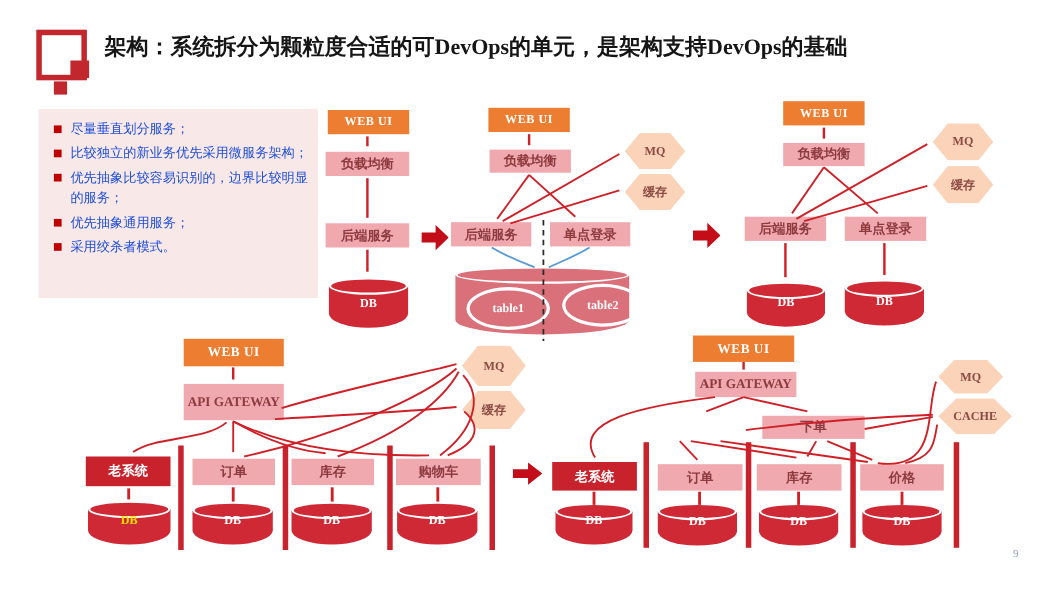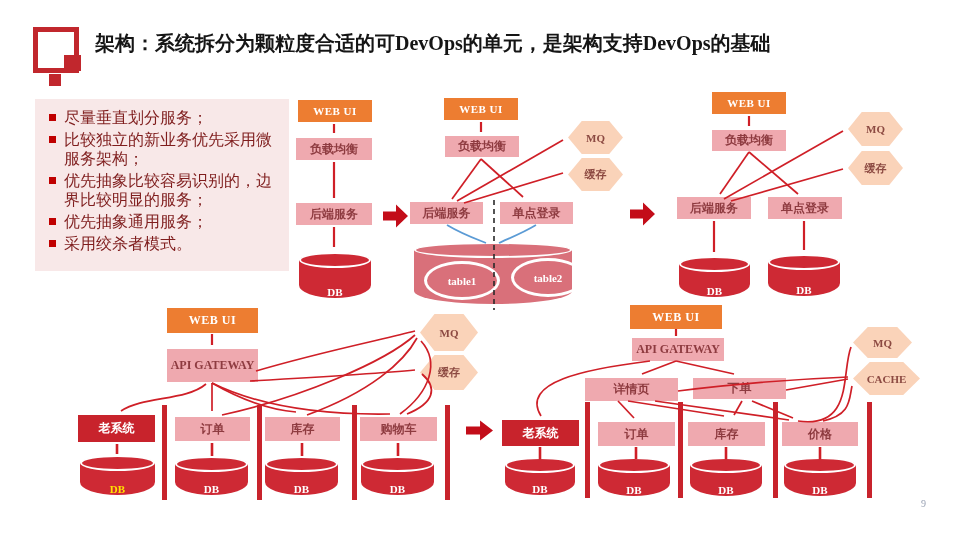--- a/index.html
+++ b/index.html
@@ -9,36 +9,36 @@
   .logo-outline{position:absolute;left:33px;top:27px;width:36px;height:36px;border:5px solid #C1272D;z-index:2;}
   .logo-sq{position:absolute;background:#C1272D;z-index:3;}
   .s1{left:64px;top:55px;width:17px;height:16px;}
   .s2{left:49px;top:74px;width:12px;height:12px;}
   .title{position:absolute;left:95px;top:30px;width:860px;margin:0;font-size:20px;line-height:1.3;
          font-weight:bold;color:#151515;}
   .pagenum{position:absolute;left:921px;top:498px;font-size:10px;color:#98A1B3;}
   
   .panel{position:absolute;left:35px;top:99px;width:254px;height:172px;background:#F8E8E8;z-index:2;}
   .panel ul{margin:9px 0 0 0;padding:0 8px 0 13px;list-style:none;}
-  .panel li{position:relative;padding-left:16px;color:#7f1d1d;font-size:16px;line-height:19px;margin-bottom:3px;}
+  .panel li{position:relative;padding-left:16px;color:#1d4ed8;font-size:12px;line-height:19px;margin-bottom:3px;}
   .panel li::before{content:"";position:absolute;left:1px;top:6px;width:7px;height:7px;background:#C00000;}
   
   .box{position:absolute;display:flex;align-items:center;justify-content:center;font-weight:bold;
        box-sizing:border-box;z-index:10;text-align:center;}
   .orange{background:#ED7D31;color:#fff;font-size:11px;letter-spacing:.5px;}
   .pink{background:#EFA9AF;color:#8E3B40;font-size:12px;}
   .solid{background:#C8232C;color:#fff;font-size:12px;}
   .hex{position:absolute;display:flex;align-items:center;justify-content:center;font-weight:bold;
        background:#FAD3B9;color:#8C4A42;font-size:11px;z-index:10;
        clip-path:polygon(25% 0,75% 0,100% 50%,75% 100%,25% 100%,0 50%);}
   .cyl{position:absolute;background:#CE2934;border-radius:0 0 50% 50%/0 0 13px 13px;
        display:flex;align-items:flex-end;justify-content:center;z-index:10;}
   .cyl::before{content:"";position:absolute;left:0;right:0;top:-8px;height:16px;border-radius:50%;
        background:#CE2934;border:2px solid #fff;box-sizing:border-box;}
-  .cyl .lbl{position:relative;color:#fff;font-weight:bold;font-size:11px;padding-bottom:0;}
+  .cyl .lbl{position:relative;color:#fff;font-weight:bold;font-size:11px;padding-bottom:16px;}
   .cyl .lbl.yellow{color:#FFE100;}
   .cyl.rose{background:#D9707A;}
   .cyl.rose::before{background:#D9707A;}
   .tbl{position:absolute;border:3px solid #fff;border-radius:50%;color:#fff;font-weight:bold;font-size:11px;
        display:flex;align-items:center;justify-content:center;z-index:12;background:transparent;}
   .vbar{position:absolute;width:5px;background:#C8232C;z-index:6;}
   .barrow{position:absolute;background:#C30D19;z-index:8;
        clip-path:polygon(0 31%,52% 31%,52% 2%,100% 50%,52% 98%,52% 69%,0 69%);}
   .wires{position:absolute;left:0;top:0;z-index:30;pointer-events:none;}
   .wires path,.wires line{fill:none;}
@@ -124,21 +124,20 @@
   </div>
   <div class="cyl" style="left:361px;top:464px;width:73px;height:31px">
     <span class="lbl">DB</span>
   </div>
   <div class="barrow" style="left:466px;top:420px;width:27px;height:21px"></div>
 
   <div class="box orange" style="left:630px;top:305px;width:92px;height:24px;font-size:12px">WEB UI</div>
   <div class="box pink" style="left:632px;top:338px;width:92px;height:23px;font-size:12px">API GATEWAY</div>
   <div class="hex" style="left:853px;top:327px;width:59px;height:31px">MQ</div>
   <div class="hex" style="left:853px;top:362px;width:67px;height:33px">CACHE</div>
-  <div class="box pink" style="left:585px;top:378px;width:93px;height:23px">详情页</div>
   <div class="box pink" style="left:693px;top:378px;width:93px;height:21px">下单</div>
   <div class="vbar" style="left:585px;top:402px;height:96px"></div>
   <div class="vbar" style="left:678px;top:402px;height:96px"></div>
   <div class="vbar" style="left:773px;top:402px;height:96px"></div>
   <div class="vbar" style="left:867px;top:402px;height:96px"></div>
   <div class="box solid" style="left:502px;top:420px;width:77px;height:26px">老系统</div>
   <div class="box pink" style="left:598px;top:422px;width:77px;height:24px">订单</div>
   <div class="box pink" style="left:688px;top:422px;width:77px;height:24px">库存</div>
   <div class="box pink" style="left:782px;top:422px;width:76px;height:24px">价格</div>
   <div class="cyl" style="left:505px;top:465px;width:70px;height:30px">

